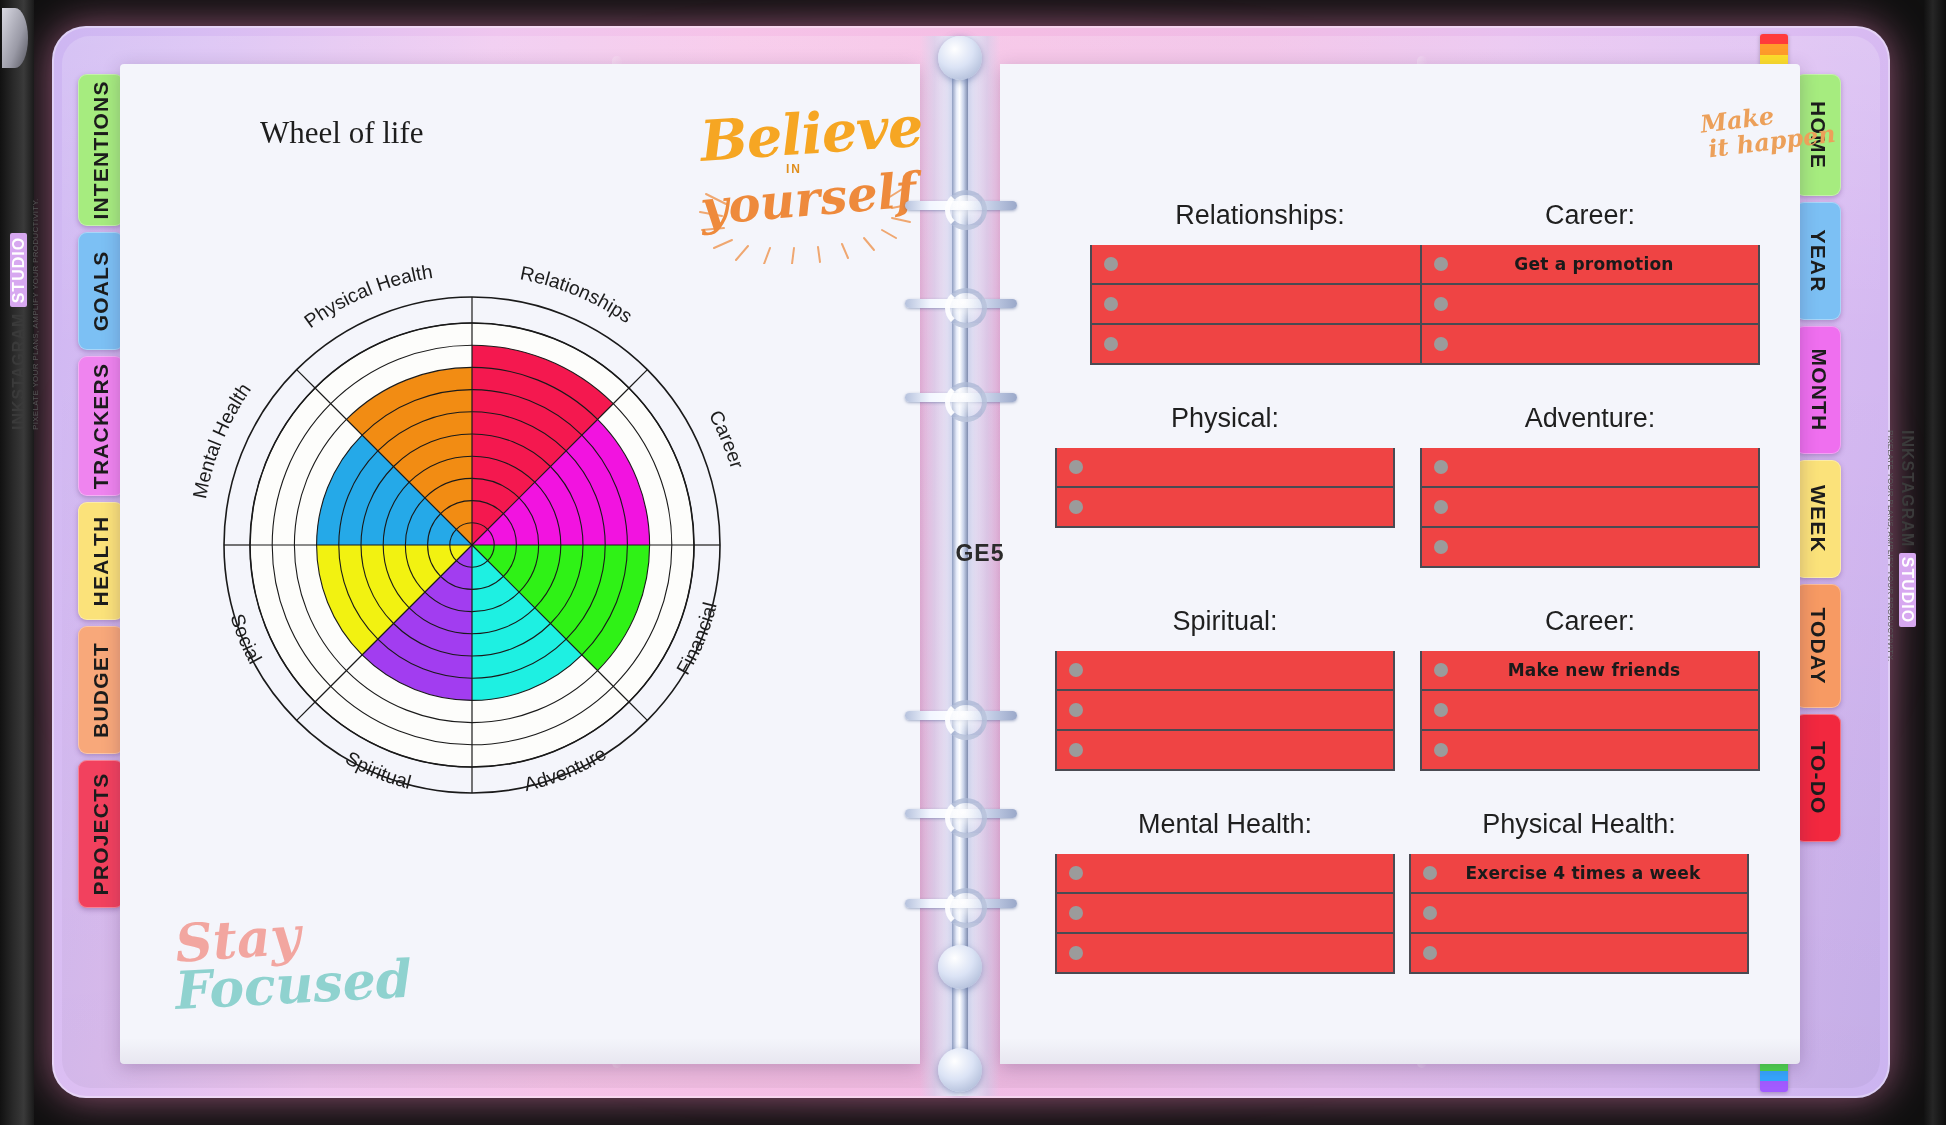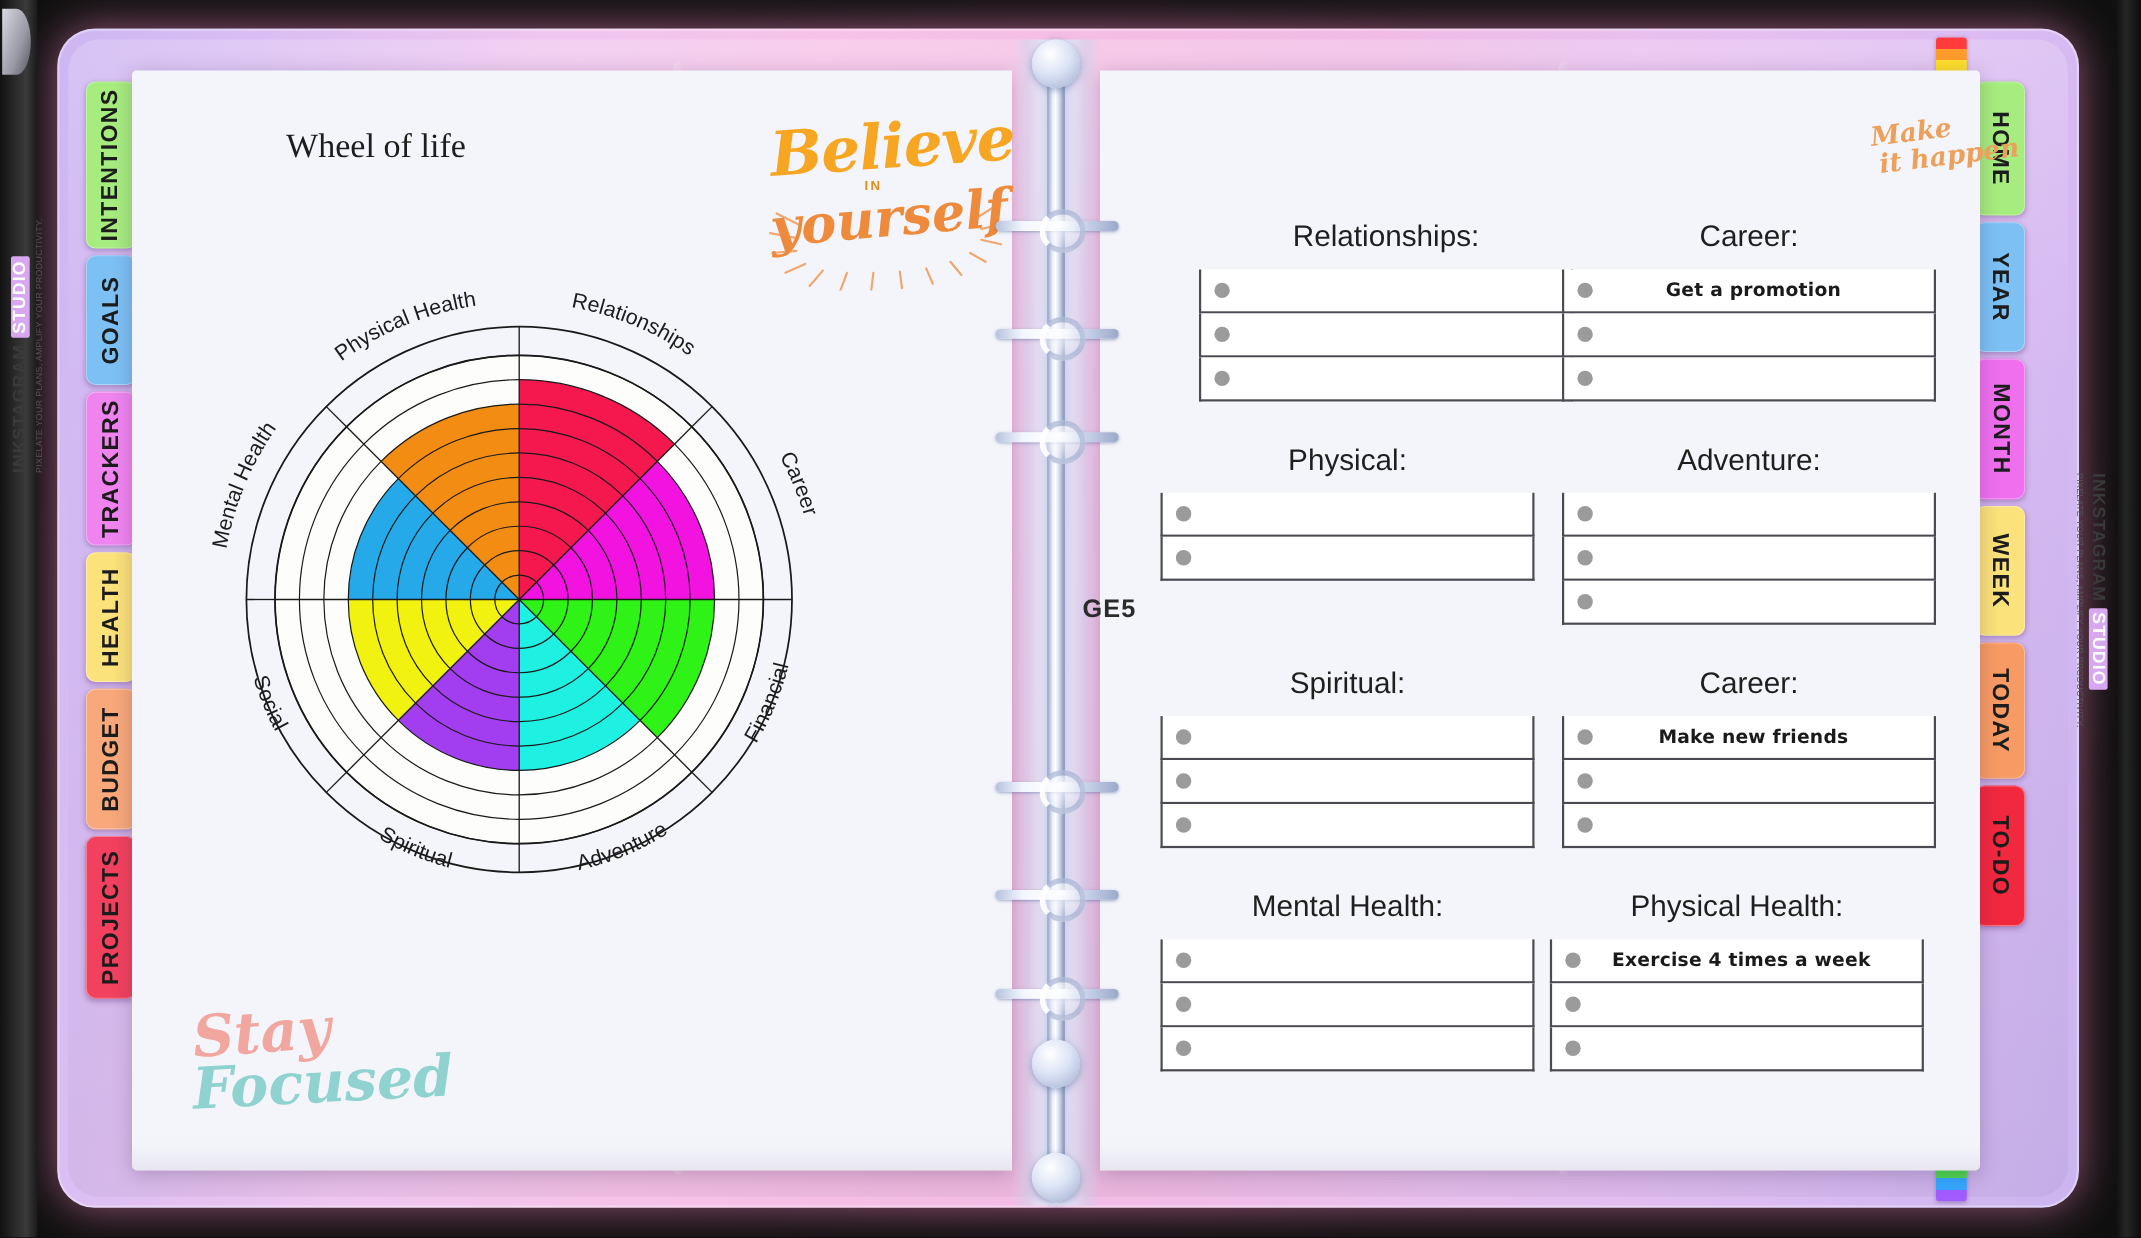--- a/index.html
+++ b/index.html
@@ -95,21 +95,21 @@
     border:5px solid rgba(150,165,200,.55);
     border-left-color: rgba(255,255,255,.9);
     background: radial-gradient(circle at 40% 30%, rgba(255,255,255,.85), rgba(190,205,235,.25));
   }
   .ring-cap {
     position:absolute; left:938px; width:44px; height:44px; border-radius:50%;
     background: radial-gradient(circle at 38% 30%, #ffffff, #dbe3f5 45%, #9fadcd);
     box-shadow: 0 2px 7px rgba(90,110,160,.55);
   }
   .spine-label {
-    position:absolute; left:984px; top:540px; width:80px; 
+    position:absolute; left:940px; top:540px; width:80px; text-align:center;
     font-family:"Liberation Sans", sans-serif; font-size:23px; font-weight:600;
     color:#2b2b2b; letter-spacing:1px;
   }
 
   
   .tabs { position:absolute; top:64px; }
   .tabs.left  { left:78px;  }
   .tabs.right { left:1795px; }
   .tab {
     position:absolute; width:46px;
@@ -200,21 +200,21 @@
   
   .int-grid {
     position:absolute; left:1055px; top:200px; width:730px;
   }
   .int-cell { position:absolute; width:340px; }
   .int-head {
     text-align:center; font-family:"Liberation Sans", sans-serif;
     font-size:27px; color:#1f1f1f; margin-bottom:14px;
   }
   .int-box {
-    border:2px solid #4a4a52; border-top:none; background:#ffffff; height:40px;
+    border:2px solid #4a4a52; border-top:none; background:#ef4444; height:40px;
     display:flex; align-items:center; position:relative;
   }
   .int-box:first-of-type { border-top:2px solid #4a4a52; }
   .int-bullet {
     width:14px; height:14px; border-radius:50%;
     background:#9b9b9b; margin-left:12px; flex:0 0 auto;
   }
   .int-text {
     flex:1; text-align:center; padding-right:18px;
     font-family:"DejaVu Sans", sans-serif; font-weight:700;

